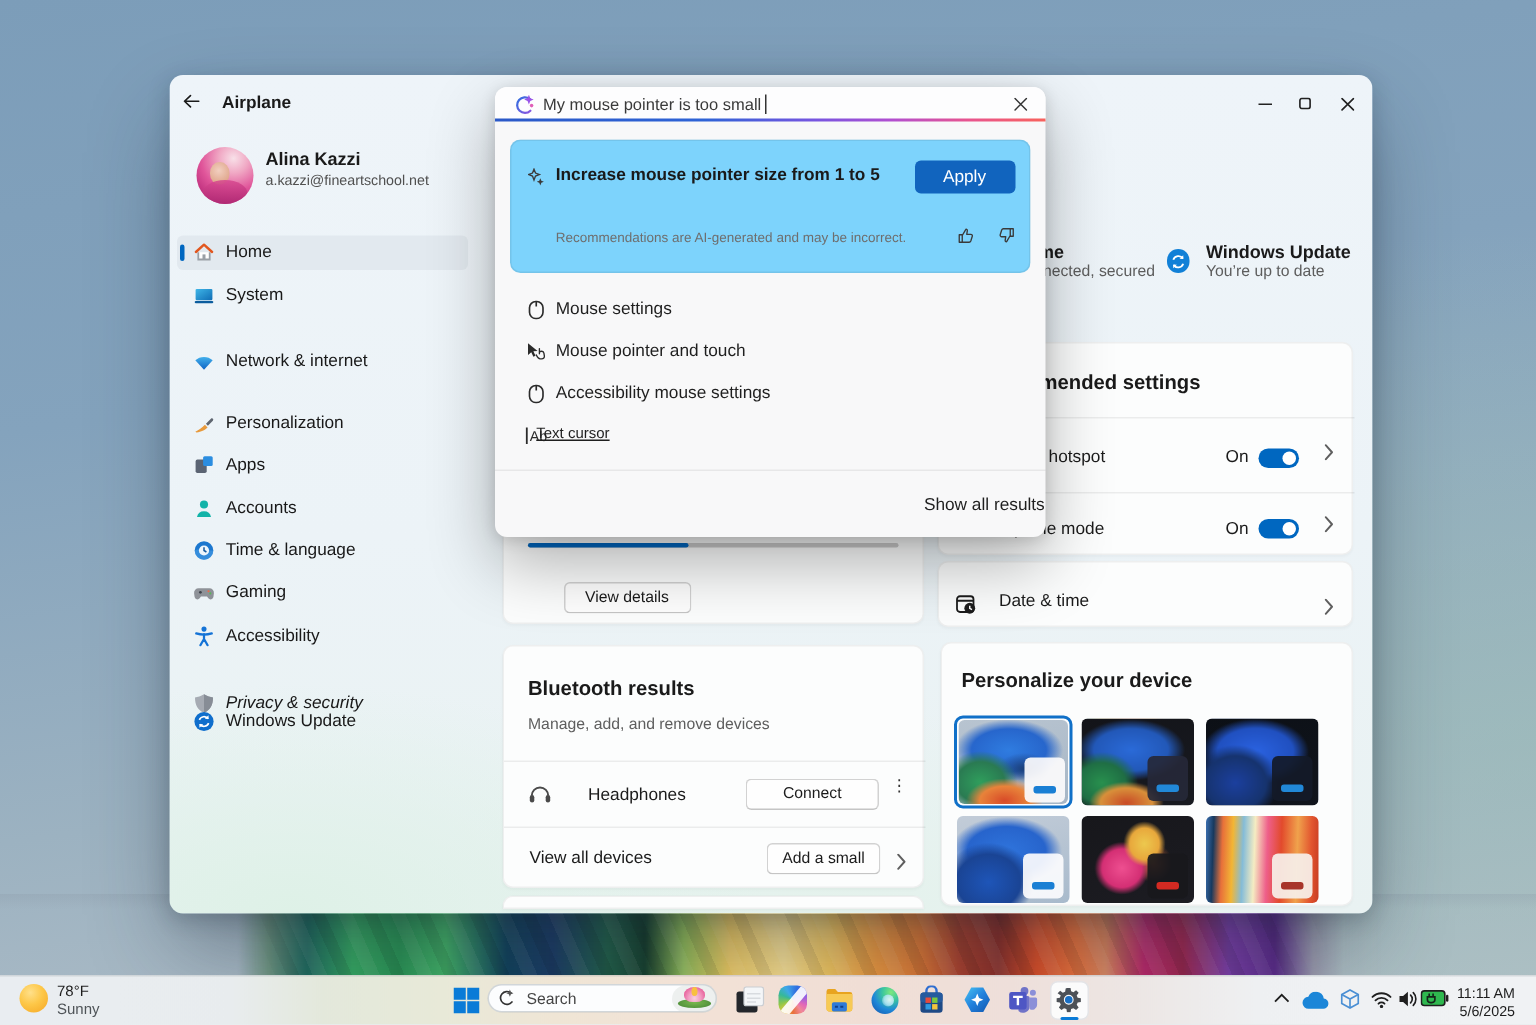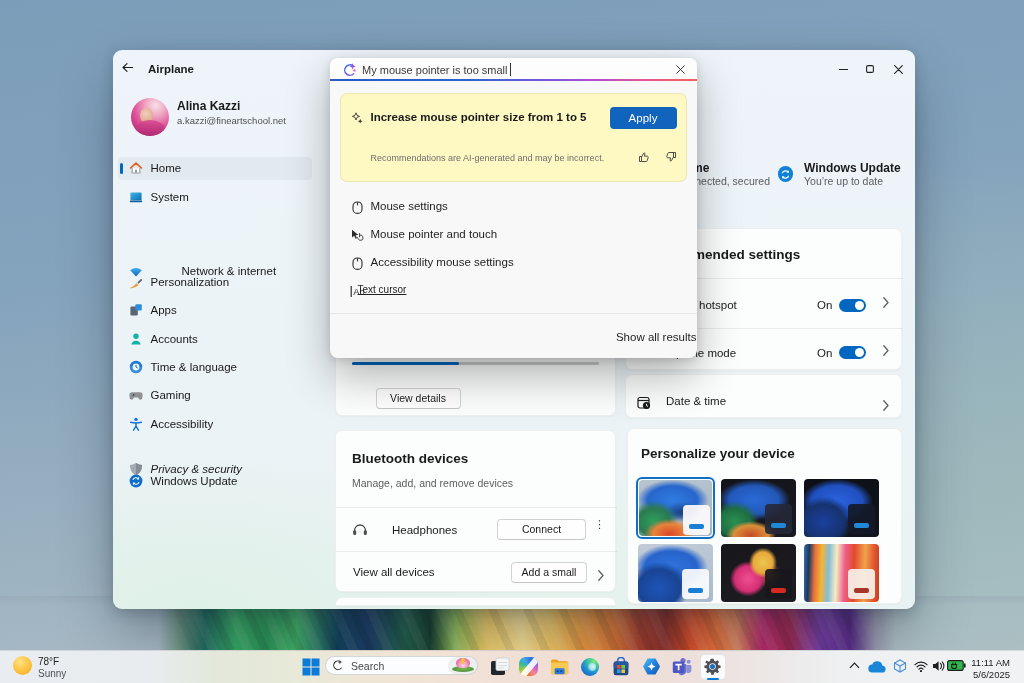--- a/index.html
+++ b/index.html
@@ -116,21 +116,21 @@
           <stop offset="0" stop-color="#3fb6e8"></stop>
                 <stop offset="1" stop-color="#0f6cb4"></stop>
               </linearGradient>
             </defs>
         <rect x="1.4" y="2.6" width="11.2" height="7.6" rx="0.8" fill="url(#sysg)"></rect>
         <rect x="0.8" y="10.6" width="12.4" height="1.6" rx="0.8" fill="#0c5d9e"></rect>
       </svg>
         </div>
         <div class="tx">System</div>
       </div>
-    <div class="nav" style="top:207px;gap:31px;">
+    <div class="nav" style="top:177px;">
       <div class="ic">
           <svg width="14" height="14" viewBox="0 0 14 14">
         <defs>
               <linearGradient id="netg" x1="0" y1="0" x2="0" y2="1">
           <stop offset="0" stop-color="#42b0ec"></stop>
                 <stop offset="1" stop-color="#0e63c4"></stop>
               </linearGradient>
             </defs>
         <path d="M7 12.5 L1.2 6.2 A8.6 8.6 0 0 1 12.8 6.2 Z" fill="url(#netg)"></path>
       </svg>
@@ -217,21 +217,21 @@
         <div class="tx">Windows Update</div>
       </div>
 
     <div class="card" style="left:222px;top:150px;width:281px;height:215.5px;">
       <div class="abs" style="left:16px;top:161px;width:247px;height:3px;border-radius:2px;background:#9a9a9a;opacity:.5;"></div>
       <div class="abs" style="left:16px;top:161px;width:107px;height:3px;border-radius:2px;background:#0067c0;"></div>
     </div>
     <div class="btn" style="left:238.5px;top:338px;width:85px;height:20.5px;margin-left:24px;">View details</div>
 
     <div class="card" style="left:222px;top:379.5px;width:281px;height:162.5px;">
-      <div class="h2 abs" style="left:16px;top:20px;">Bluetooth devices</div>
+      <div class="h2 abs" style="left:16px;top:20px;">Bluetooth results</div>
       <div class="sub abs" style="left:16px;top:46px;">Manage, add, and remove devices</div>
       <div class="divider" style="left:0;top:76px;width:281px;"></div>
       <svg class="abs" style="left:16px;top:91px" width="16" height="15" viewBox="0 0 16 15">
         <path d="M2.5 8.5 a5.5 5.5 0 0 1 11 0" fill="none" stroke="#4a4a4a" stroke-width="1.3"></path>
         <rect x="1.2" y="8" width="3" height="5" rx="1.5" fill="#4a4a4a"></rect>
         <rect x="11.8" y="8" width="3" height="5" rx="1.5" fill="#4a4a4a"></rect>
       </svg>
       <div class="lbl abs" style="left:56px;top:93px;">Headphones</div>
       <div class="btn" style="left:161px;top:88px;width:89px;height:21px;">Connect</div>
       <div class="abs" style="left:258px;top:90px;font-size:11px;color:#333;letter-spacing:0;line-height:6px;">⋮</div>
@@ -368,21 +368,21 @@
       <path d="M12.6 11.8 A5.2 5.2 0 1 1 12.2 4.0" fill="none" stroke="url(#csg)" stroke-width="1.5" stroke-linecap="round"></path>
       <path d="M11.6 1.2 L12.5 3.5 L14.8 4.4 L12.5 5.3 L11.6 7.6 L10.7 5.3 L8.4 4.4 L10.7 3.5 Z" fill="#9a55e8"></path>
       <circle cx="13.4" cy="8.4" r="1.2" fill="#e060b8"></circle>
     </svg>
     <div class="abs" style="left:32.5px;top:5.5px;font-size:11px;color:#3a3a3a;">My mouse pointer is too small</div>
     <div class="abs" style="left:180px;top:4.5px;width:1px;height:13px;background:#333;"></div>
     <svg class="abs" style="left:346px;top:6.5px" width="9" height="9" viewBox="0 0 9 9">
       <path d="M0.7 0.7 L8.3 8.3 M8.3 0.7 L0.7 8.3" stroke="#333" stroke-width="1" stroke-linecap="round"></path>
     </svg>
 
-    <div class="abs" style="left:10px;top:34.8px;width:347.5px;height:89.2px;background:#fef9c3;border:1px solid rgba(0,0,0,.07);border-radius:7px;box-sizing:border-box;">
+    <div class="abs" style="left:10px;top:34.8px;width:347.5px;height:89.2px;background:#7dd3fc;border:1px solid rgba(0,0,0,.07);border-radius:7px;box-sizing:border-box;">
       <svg class="abs" style="left:11px;top:18px" width="11" height="12" viewBox="0 0 11 12">
         <path d="M4 0.8 L5 3.4 L7.6 4.4 L5 5.4 L4 8 L3 5.4 L0.4 4.4 L3 3.4 Z" fill="none" stroke="#3a3a3a" stroke-width="0.9"></path>
         <path d="M8.2 6.8 L8.9 8.5 L10.6 9.2 L8.9 9.9 L8.2 11.6 L7.5 9.9 L5.8 9.2 L7.5 8.5 Z" fill="#3a3a3a"></path>
       </svg>
       <div class="abs" style="left:30px;top:17px;font-size:11.5px;font-weight:bold;color:#1a1a1a;">Increase mouse pointer size from 1 to 5</div>
       <div class="abs" style="left:269px;top:13px;width:67px;height:22.5px;background:#1164be;border-radius:4px;
         display:flex;align-items:center;justify-content:center;font-size:11.5px;color:#fff;">Apply</div>
       <div class="abs" style="left:30px;top:59px;font-size:9px;color:#6e6e6e;">Recommendations are AI-generated and may be incorrect.</div>
       <svg class="abs" style="left:297px;top:57px" width="12" height="12" viewBox="0 0 12 12">
         <path d="M1.5 5.5 h2 v5 h-2 z M3.5 6 l2.2-3.8 c0.3-0.6 1.3-0.3 1.2 0.5 l-0.4 2.5 h2.7 c0.7 0 1.2 0.7 1 1.3 l-1 3.2 c-0.2 0.5-0.6 0.8-1.1 0.8 h-4.6" fill="none" stroke="#3a3a3a" stroke-width="0.9" stroke-linejoin="round"></path>

